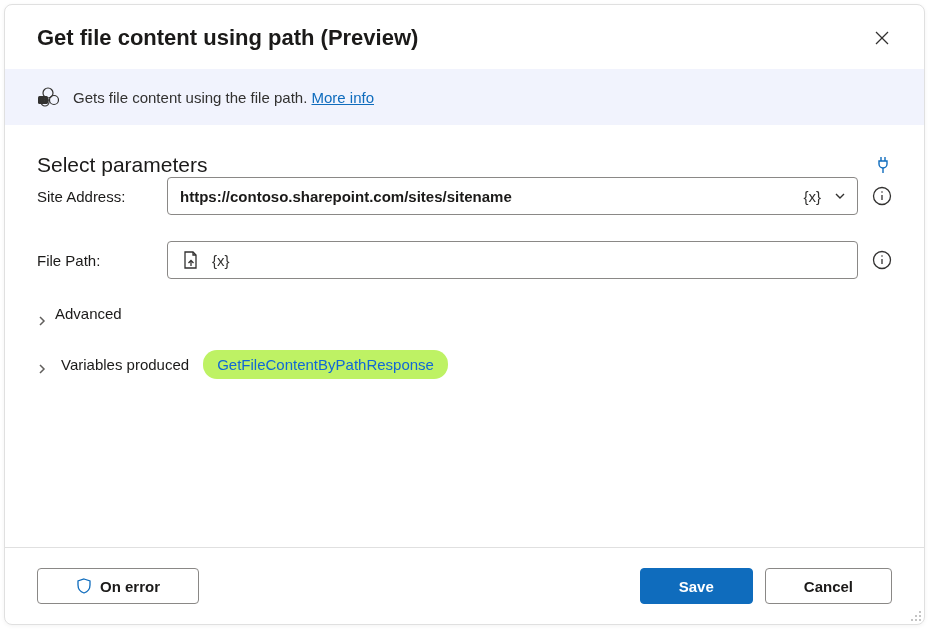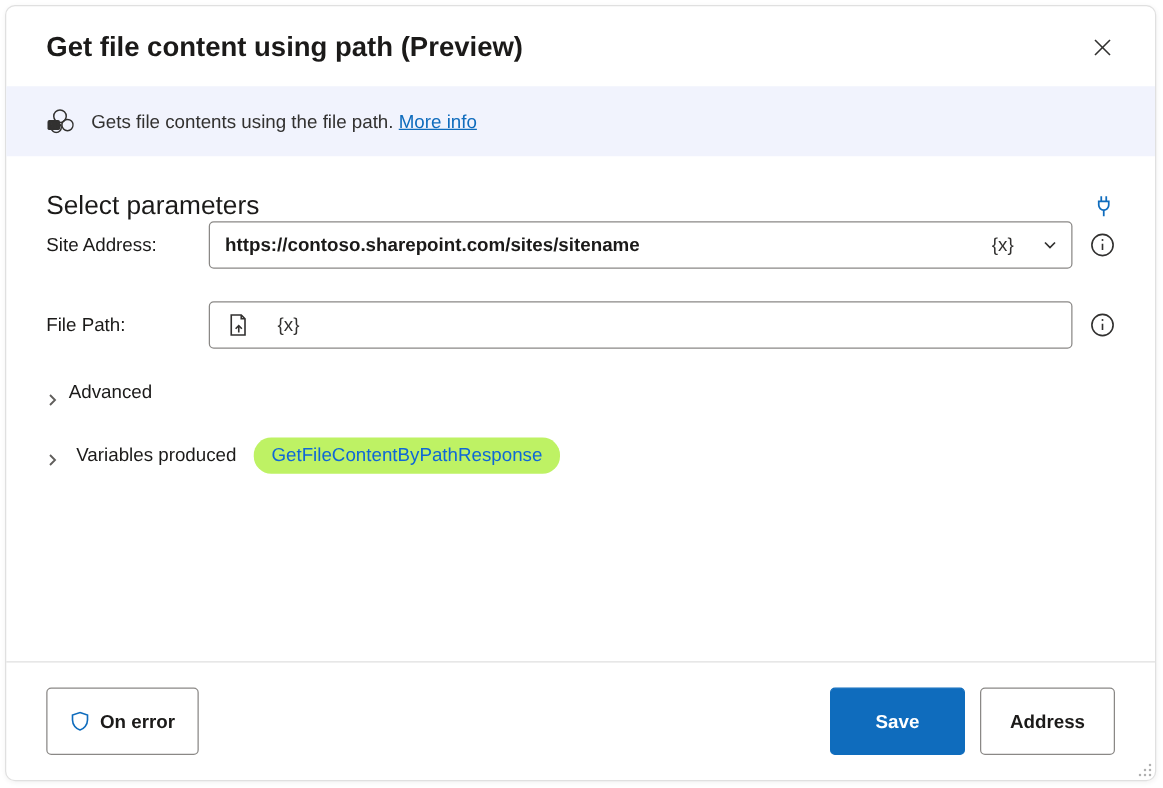--- a/index.html
+++ b/index.html
@@ -109,21 +109,21 @@
       flex-shrink: 0;
     }
     .field-input-wrap {
       flex: 1;
       display: flex;
       align-items: center;
       border: 1px solid #8a8886;
       border-radius: 4px;
       height: 38px;
       padding: 0 8px 0 12px;
-      gap: 18px;
+      gap: 8px;
     }
     .field-input {
       flex: 1;
       border: none;
       outline: none;
       font-size: 15px;
       font-weight: 600;
       color: #1b1a19;
       background: transparent;
     }
@@ -187,22 +187,22 @@
     }
     .footer-left {
       display: flex;
     }
     .footer-right {
       display: flex;
       gap: 12px;
       margin-left: 32px;
     }
     .btn {
-      height: 54px;
-      padding: 0 18px;
+      height: 36px;
+      padding: 0 38px;
       border-radius: 4px;
       font-size: 15px;
       font-weight: 600;
       cursor: pointer;
       display: flex;
       align-items: center;
       justify-content: center;
       gap: 8px;
       border: 1px solid #8a8886;
       background: #fff;
@@ -248,21 +248,21 @@
     <span class="banner-icon">
       <svg viewBox="0 0 22 20" width="22" height="20" fill="none" stroke="#323130" stroke-width="1.2">
         <circle cx="11" cy="6" r="5"></circle>
         <circle cx="17" cy="13" r="4.5"></circle>
         <circle cx="8" cy="15" r="4"></circle>
         <rect x="1" y="9" width="10" height="8" rx="1.5" fill="#323130" stroke="none"></rect>
         <text x="6" y="15.3" fill="#f1f3fd" font-size="7" font-weight="700" text-anchor="middle" font-family="Segoe UI">S</text>
       </svg>
     </span>
     <div class="banner-text">
-      <span>Gets file contents using the file path.</span>
+      <span>Gets file content using the file path.</span>
       <span> </span>
       <span class="banner-link">More info</span>
     </div>
   </div>
 
   <div class="content">
     <div class="params-header">
       <div class="params-title">Select parameters</div>
       <div class="conn-refs">
         <span class="conn-icon">
@@ -344,21 +344,21 @@
         <span class="shield-icon">
           <svg viewBox="0 0 16 16" width="16" height="16" fill="none" stroke="#0f6cbd" stroke-width="1.3">
             <path d="M8 1 l6 2 v4 c0 4 -3 7 -6 8 c-3 -1 -6 -4 -6 -8 v-4 z"></path>
           </svg>
         </span>
         <span>On error</span>
       </button>
     </div>
     <div class="footer-right">
       <button class="btn btn-primary">Save</button>
-      <button class="btn btn-secondary">Address</button>
+      <button class="btn btn-secondary">Cancel</button>
     </div>
   </div>
 
   <div class="resize-handle">
     <svg viewBox="0 0 14 14" width="14" height="14" fill="#b0b0b0">
       <circle cx="12" cy="4" r="1"></circle>
       <circle cx="8" cy="8" r="1"></circle>
       <circle cx="12" cy="8" r="1"></circle>
       <circle cx="4" cy="12" r="1"></circle>
       <circle cx="8" cy="12" r="1"></circle>

